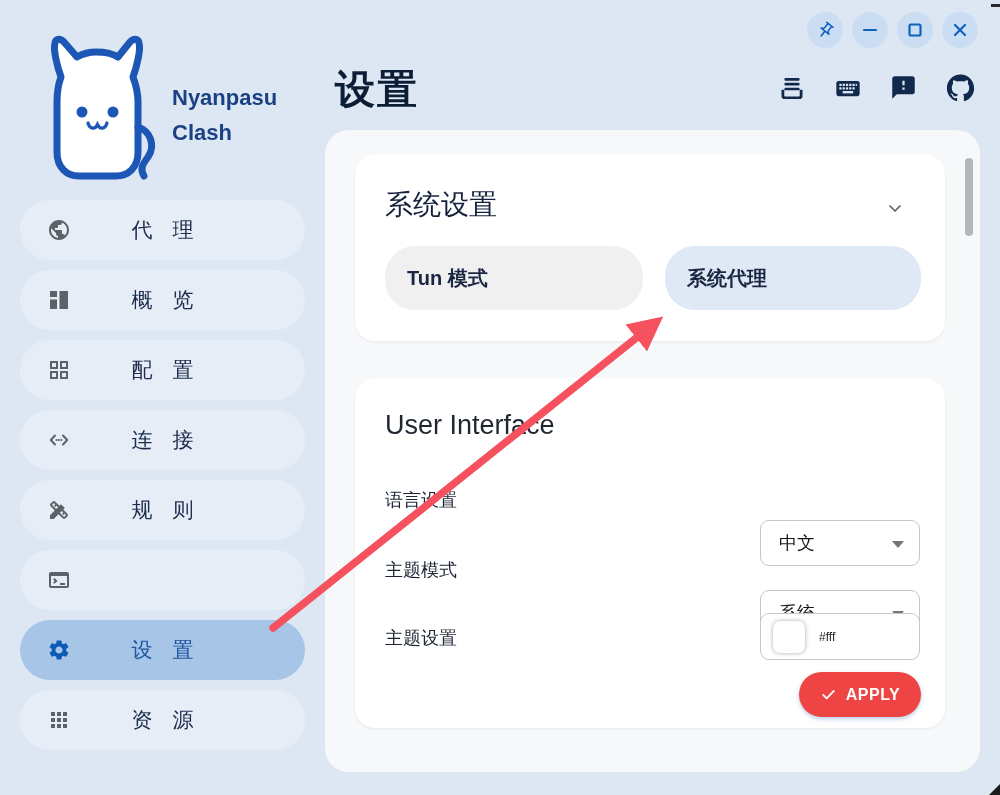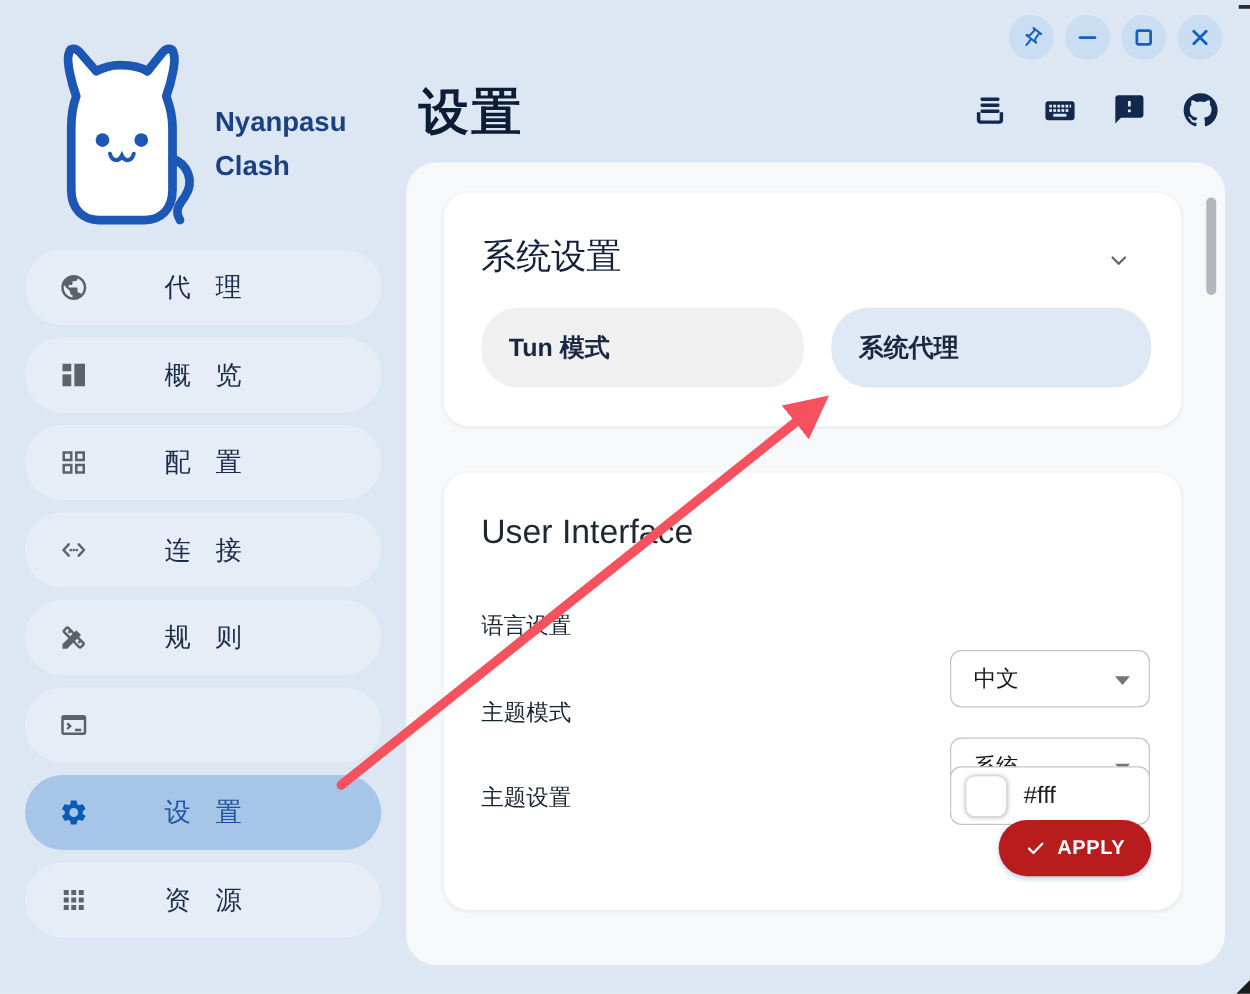--- a/index.html
+++ b/index.html
@@ -93,24 +93,24 @@
   }
   .color-box {
     position:absolute; left:405px; width:160px; height:47px;
     border:1px solid #c6c6c6; border-radius:9px; background:#fff;
     display:flex; align-items:center; cursor:pointer;
   }
   .swatch {
     width:32px; height:32px; margin-left:12px; background:#fff; border-radius:7px;
     box-shadow:0 0 4px rgba(0,0,0,.35); cursor:pointer;
   }
-  .color-value { margin-left:14px; font-size:19px; color:#1c1e22; }
+  .color-value { margin-left:14px; font-size:12px; color:#1c1e22; }
   .apply-btn {
-    position:absolute; left:444px; top:278px; width:122px; height:45px;
-    background:#b91c1c; border:none; border-radius:23px; color:#fff;
+    position:absolute; left:444px; top:294px; width:122px; height:45px;
+    background:#ef4444; border:none; border-radius:23px; color:#fff;
     font-size:16px; font-weight:bold; letter-spacing:.5px; font-family:inherit;
     display:flex; align-items:center; justify-content:center; gap:9px; cursor:pointer;
     box-shadow:0 2px 4px rgba(17,97,184,.3);
   }
   .annotation-arrow { position:absolute; left:0; top:0; pointer-events:none; }
 </style>
 </head>
 <body>
 
 <div class="win-controls">

